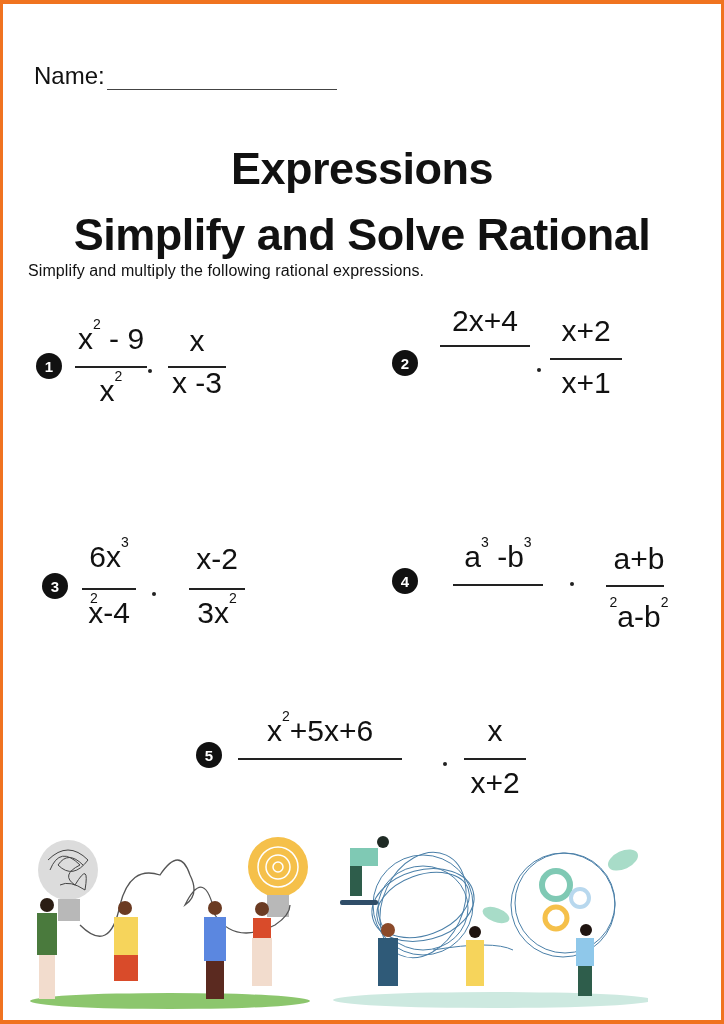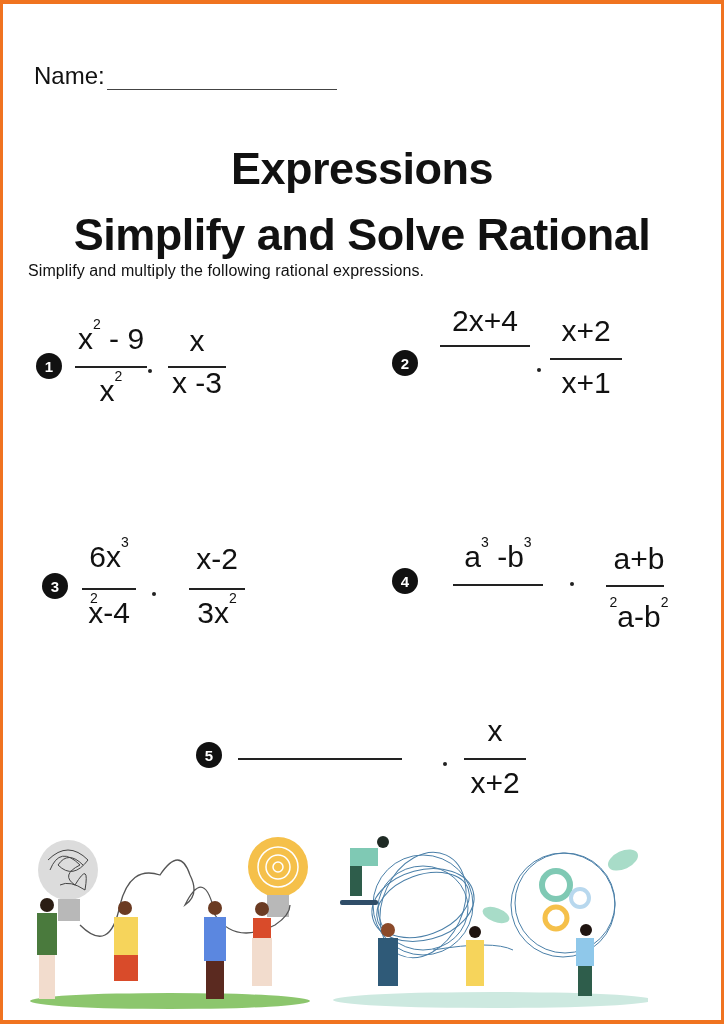--- a/index.html
+++ b/index.html
@@ -79,20 +79,21 @@
 </div>
 <div class="dot" style="left:570px;top:582px;"></div>
 <div class="frac" style="left:606px;top:540px;width:66px;height:94px;">
   <div class="num" style="top:2px;">a+b</div>
   <div class="bar" style="top:45px;right:8px;"></div>
   <div class="den" style="top:60px;"><sup>2</sup><span>a</span><span>-b</span><sup>2</sup></div>
 </div>
 
 <div class="badge" style="left:196px;top:742px;">5</div>
 <div class="frac" style="left:238px;top:712px;width:164px;height:96px;">
+  <div class="num" style="top:2px;"><span>x</span><sup>2</sup><span>+5x+6</span></div>
   <div class="bar" style="top:46px;"></div>
 </div>
 <div class="dot" style="left:443px;top:762px;"></div>
 <div class="frac" style="left:464px;top:712px;width:62px;height:96px;">
   <div class="num" style="top:2px;">x</div>
   <div class="bar" style="top:46px;"></div>
   <div class="den" style="top:54px;">x+2</div>
 </div>
 
 <svg class="illus" style="left:20px;top:825px;" width="300" height="185" viewBox="0 0 300 185">

